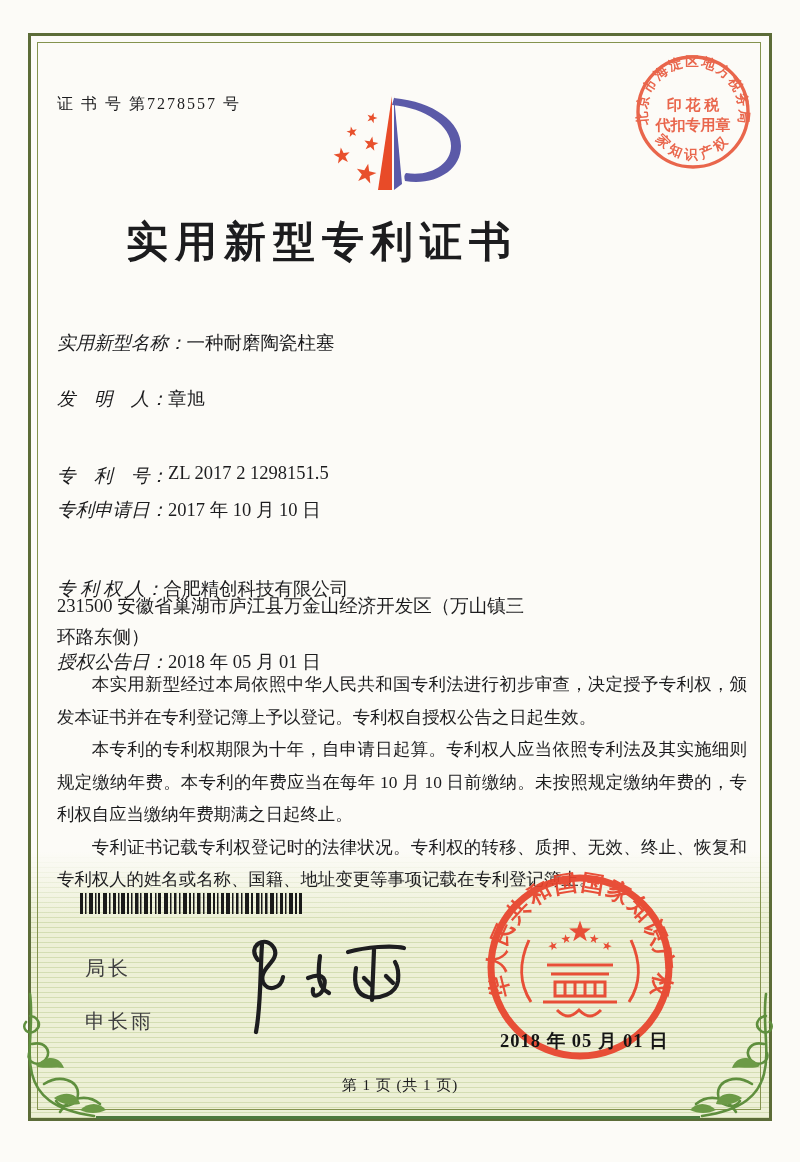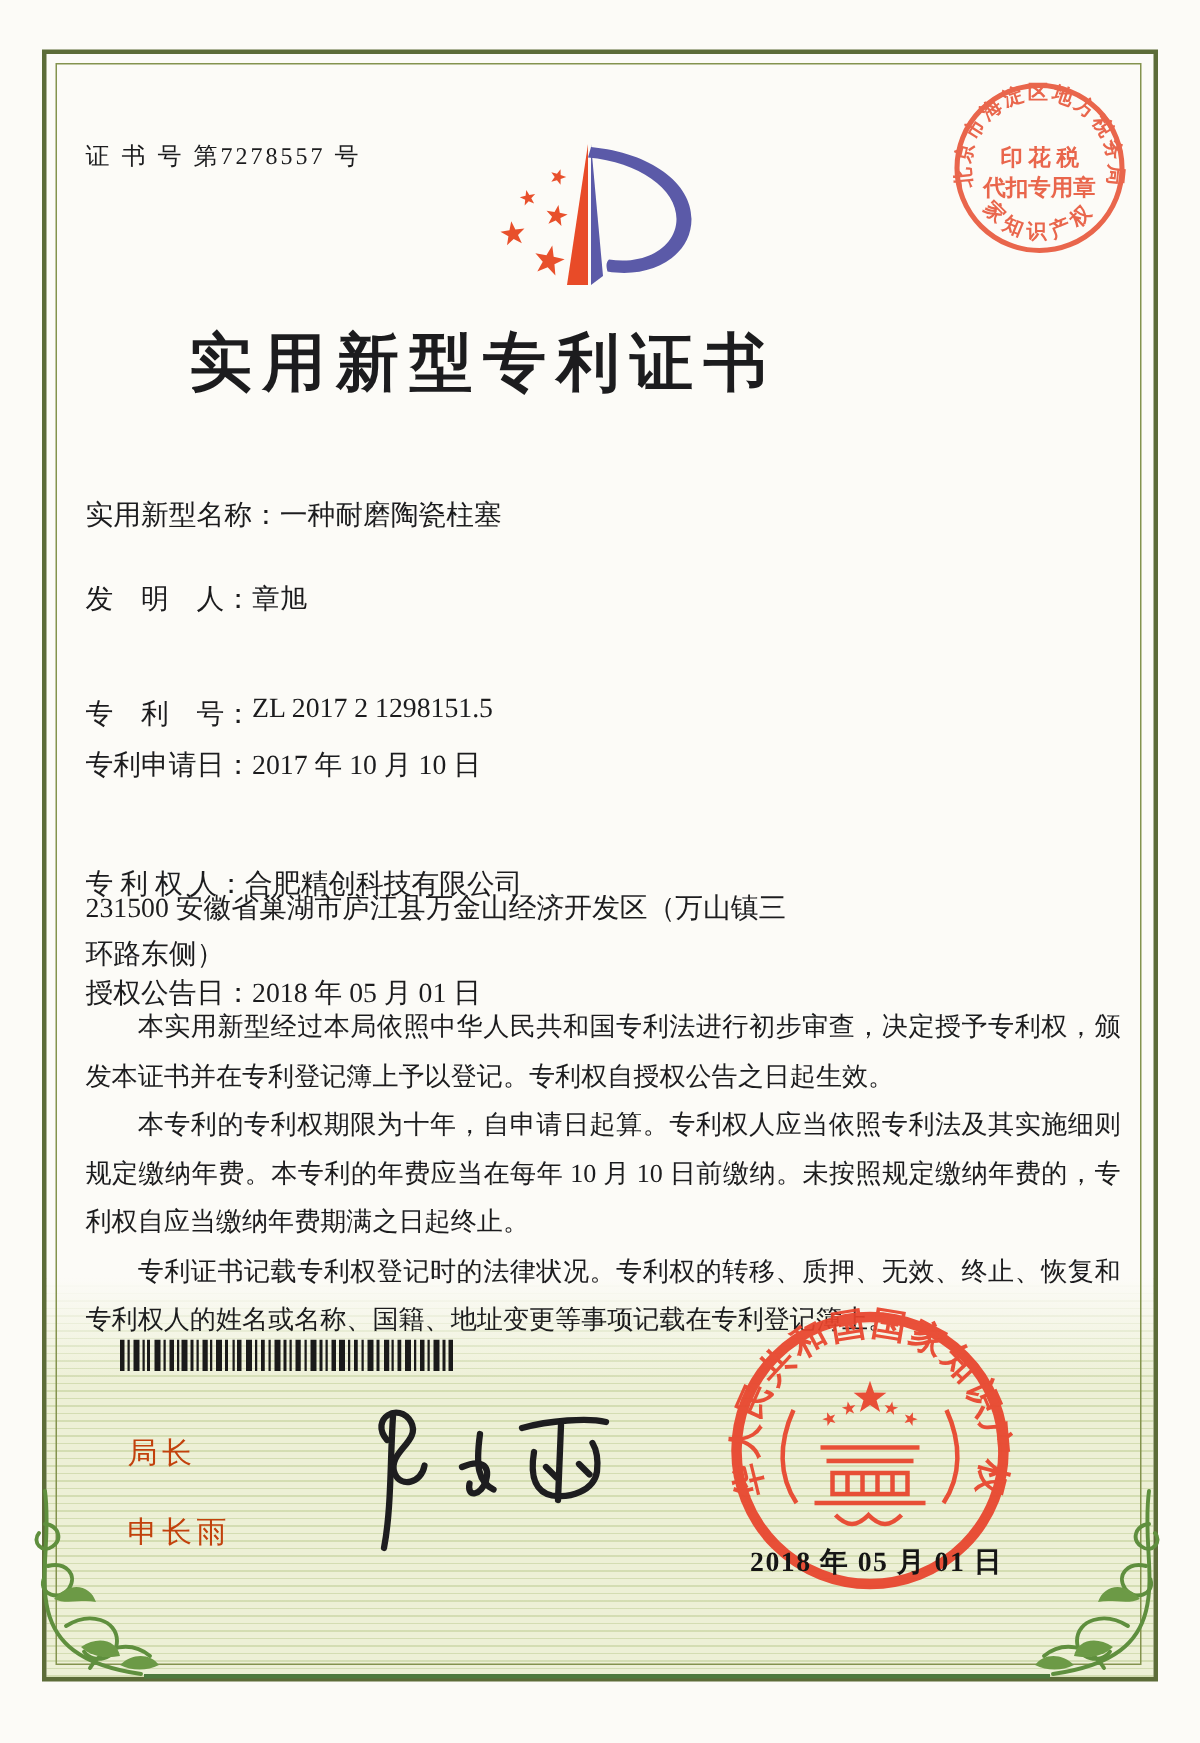--- a/index.html
+++ b/index.html
@@ -22,41 +22,41 @@
   .border-outer{position:absolute;left:28px;top:33px;width:738px;height:1082px;border:3px solid #5c6c38;}
   .border-inner{position:absolute;left:37px;top:42px;width:722px;height:1066px;border:1px solid #84934e;}
 
   .cert-no{position:absolute;left:57px;top:94px;font-size:16px;letter-spacing:2px;}
   .title{position:absolute;left:0;top:214px;width:644px;text-align:center;
          font-size:42px;font-weight:bold;letter-spacing:7px;}
 
   .logo{position:absolute;left:328px;top:68px;}
 
   .field-row{position:absolute;left:57px;font-size:18.5px;display:flex;}
-  .field-label{white-space:pre;}
+  .field-label{white-space:pre;font-style:italic;}
   .field-value{white-space:pre-wrap;}
   .row-name{top:330px;}
   .row-inventor{top:386px;}
   .row-patno{top:463px;}
   .row-filing{top:497px;}
   .row-patentee{top:576px;}
   .row-address{top:591px;width:660px;}
   .row-address .field-value{width:470px;line-height:31px;}
   .row-grant{top:649px;width:690px;justify-content:space-between;}
   .grant-pair{display:flex;}
 
   .paragraphs{position:absolute;left:57px;top:668px;width:690px;
               font-size:17.4px;line-height:32.5px;text-align:justify;}
   .paragraphs p{margin:0;text-indent:2em;}
 
   .barcode{position:absolute;left:80px;top:893px;}
 
   .director-block{position:absolute;left:85px;top:955px;
                   font-family:"Liberation Sans","DejaVu Sans",sans-serif;
-                  font-size:20px;letter-spacing:3px;color:#c2410c;}
+                  font-size:20px;letter-spacing:3px;color:#404040;}
   .director-name{margin-top:26px;}
   .signature{position:absolute;left:220px;top:930px;}
 
   .seal{position:absolute;left:483px;top:870px;}
   .seal-date{position:absolute;left:500px;top:1028px;font-size:18.5px;letter-spacing:1px;color:#151515;font-weight:bold;}
 
   .stamp{position:absolute;left:632px;top:50px;}
 
   .flourish{position:absolute;z-index:3;}
   .flourish-left{left:16px;top:992px;}
@@ -274,14 +274,15 @@
         <path d="M82,112 v14 M92,112 v14 M102,112 v14 M112,112 v14"></path>
         <path d="M60,132 h74"></path>
         <path d="M74,140 c8,8 14,8 22,0 c8,8 14,8 22,0"></path>
         <path d="M46,70 c-10,22 -10,44 2,62"></path>
         <path d="M148,70 c10,22 10,44 -2,62"></path>
       </g>
     </g>
   </svg>
   <div class="seal-date">2018 年 05 月 01 日</div>
 
+  <div class="footer">第 1 页 (共 1 页)</div>
 
 </div>
 
 </body></html>

